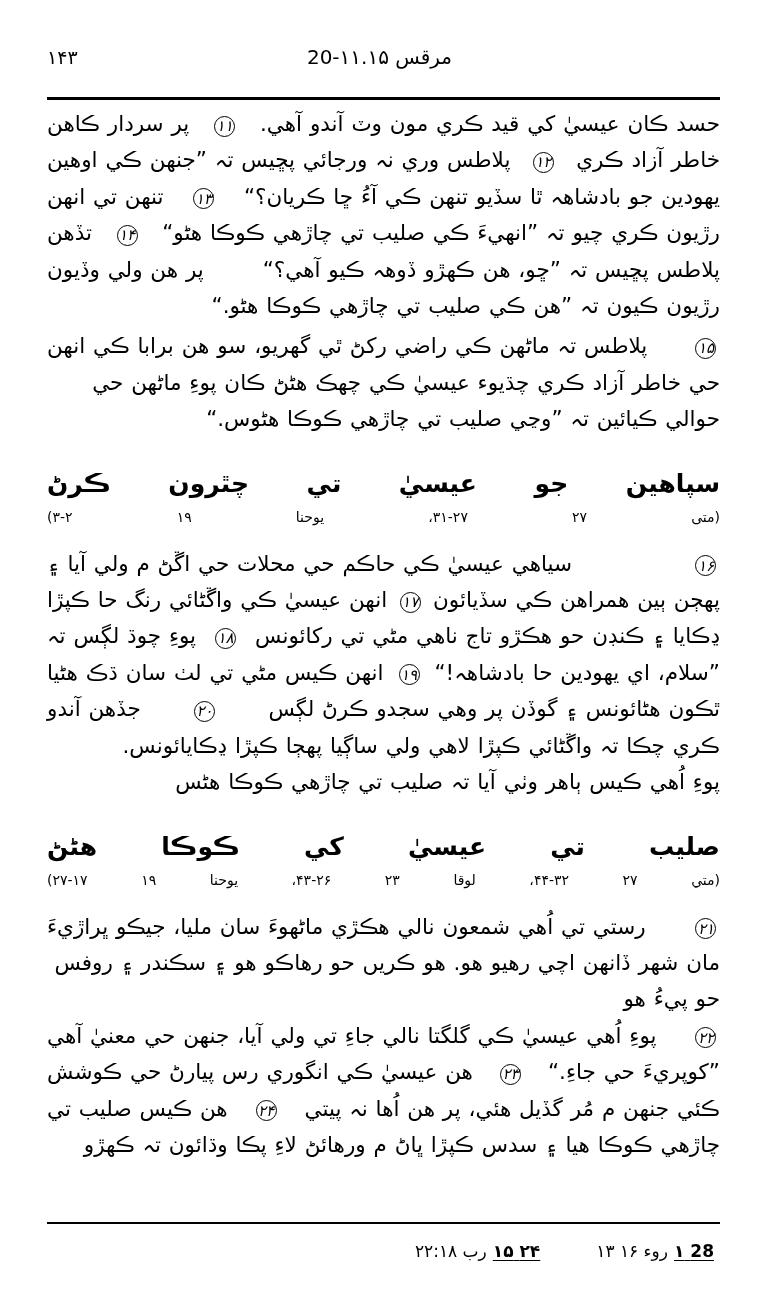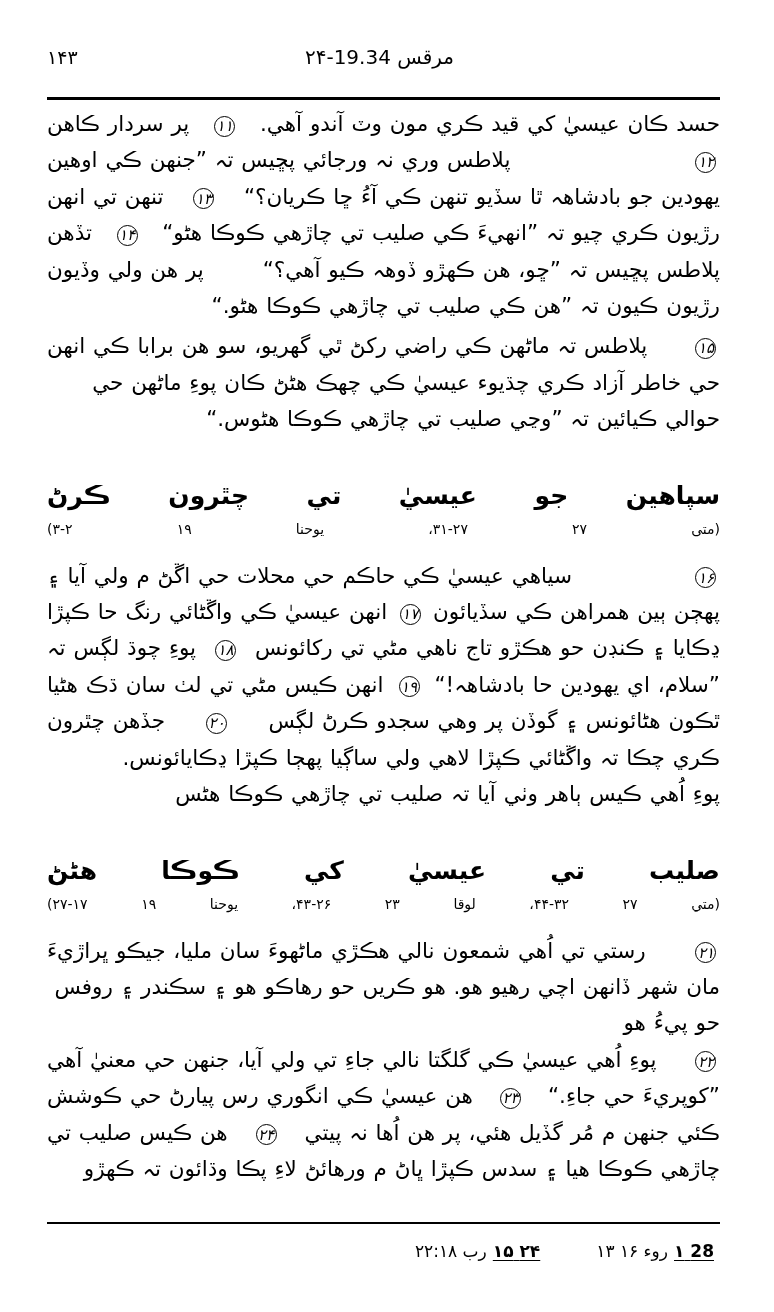--- a/index.html
+++ b/index.html
@@ -143,21 +143,20 @@
     border-radius: 50%;
     box-sizing: border-box;
     z-index: 1;
   }
 
   
   .section-head {
     text-align: right;
     direction: rtl;
     unicode-bidi: isolate;
-    margin-top: 12px;
   }
   .section-title {
     font-size: 25px;
     font-weight: bold;
     line-height: 40px;
     letter-spacing: 0.3px;
   }
   .section-ref {
     font-size: 14px;
     line-height: 26px;
@@ -196,34 +195,35 @@
   }
   .fn .fn-body { letter-spacing: 0.3px; }
 </style>
 </head>
 <body>
 
 <div class="page">
 
   <div class="running-head">
     <div class="folio">۱۴۳</div>
-    <div class="head-ref">مرقس 19.34-۲۴</div>
+    <div class="head-ref">مرقس ۱۱.۱۵-20</div>
   </div>
 
   <div class="rule-top"></div>
 
   <div class="column">
 
     <div class="para">
       <span class="line stretch">
         <span>حسد ڪان عيسيٰ کي قيد ڪري مون وٽ آندو آهي.</span>
         <span class="vn"><span class="vn-num">۱۱</span></span>
         <span>پر سردار ڪاهن</span>
       </span>
       <span class="line stretch">
+        <span>خاطر آزاد ڪري</span>
         <span class="vn"><span class="vn-num">۱۲</span></span>
         <span>پلاطس وري نہ ورجائي پڇيس تہ ”جنهن ڪي اوهين</span>
       </span>
       <span class="line stretch">
         <span>يهودين جو بادشاهہ ٿا سڏيو تنهن ڪي آءُ ڇا ڪريان؟“</span>
         <span class="vn"><span class="vn-num">۱۳</span></span>
         <span>تنهن تي انهن</span>
       </span>
       <span class="line stretch">
         <span>رڙيون ڪري چيو تہ ”انهيءَ ڪي صليب تي چاڙهي ڪوڪا هڻو“</span>
@@ -273,21 +273,21 @@
         <span>پوءِ چوڌ لڳس تہ</span>
       </span>
       <span class="line stretch">
         <span>”سلام، اي يهودين حا بادشاهہ!“</span>
         <span class="vn"><span class="vn-num">۱۹</span></span>
         <span>انهن ڪيس مڻي تي لٺ سان ڌڪ هڻيا</span>
       </span>
       <span class="line stretch">
         <span>ٿڪون هڻائونس ۽ گوڏن پر وهي سجدو ڪرڻ لڳس</span>
         <span class="vn"><span class="vn-num">۲۰</span></span>
-        <span>جڏهن چٿرون</span>
+        <span>جڏهن آندو</span>
       </span>
       <span class="line stretch">
         <span>ڪري چڪا تہ واڱڻائي ڪپڙا لاهي ولي ساڳيا پهڄا ڪپڙا ڍڪايائونس.</span>
       </span>
       <span class="line last-center">پوءِ اُهي ڪيس ٻاهر وٺي آيا تہ صليب تي چاڙهي ڪوڪا هڻس</span>
     </div>
 
     <div class="gap-before-head"></div>
     <div class="section-head">
       <div class="section-title">صليب تي عيسيٰ کي ڪوڪا هڻڻ</div>

